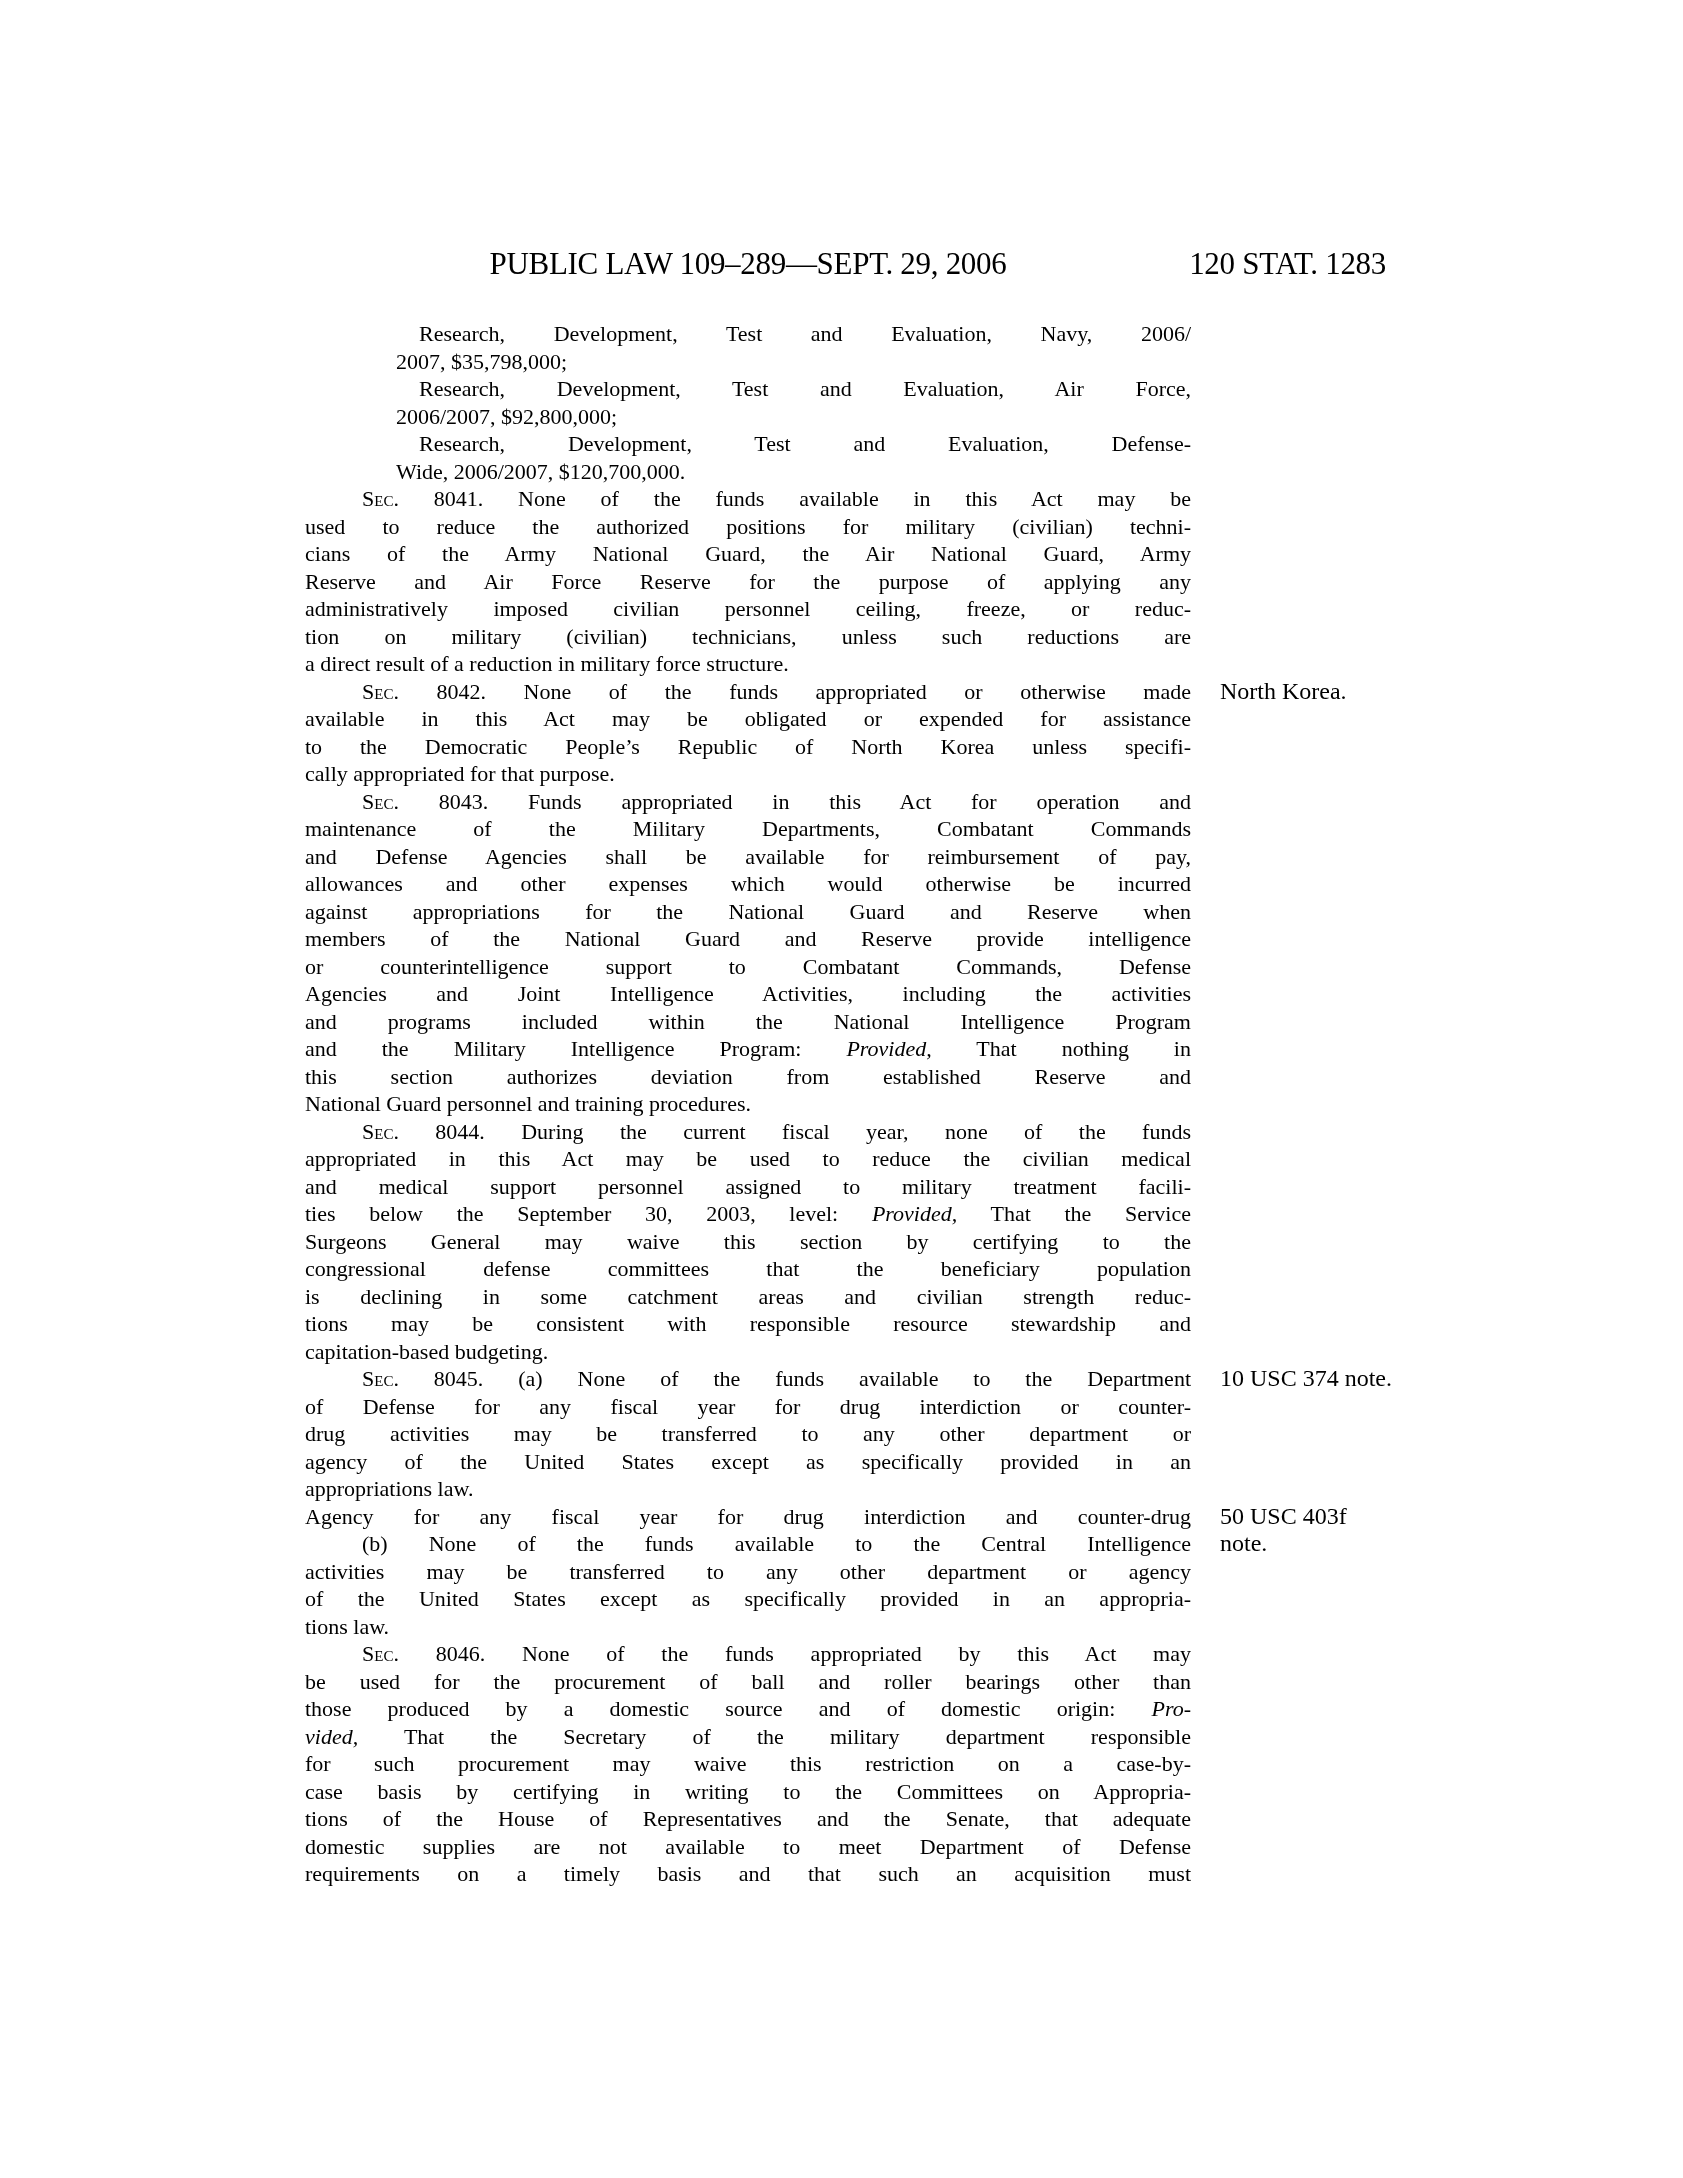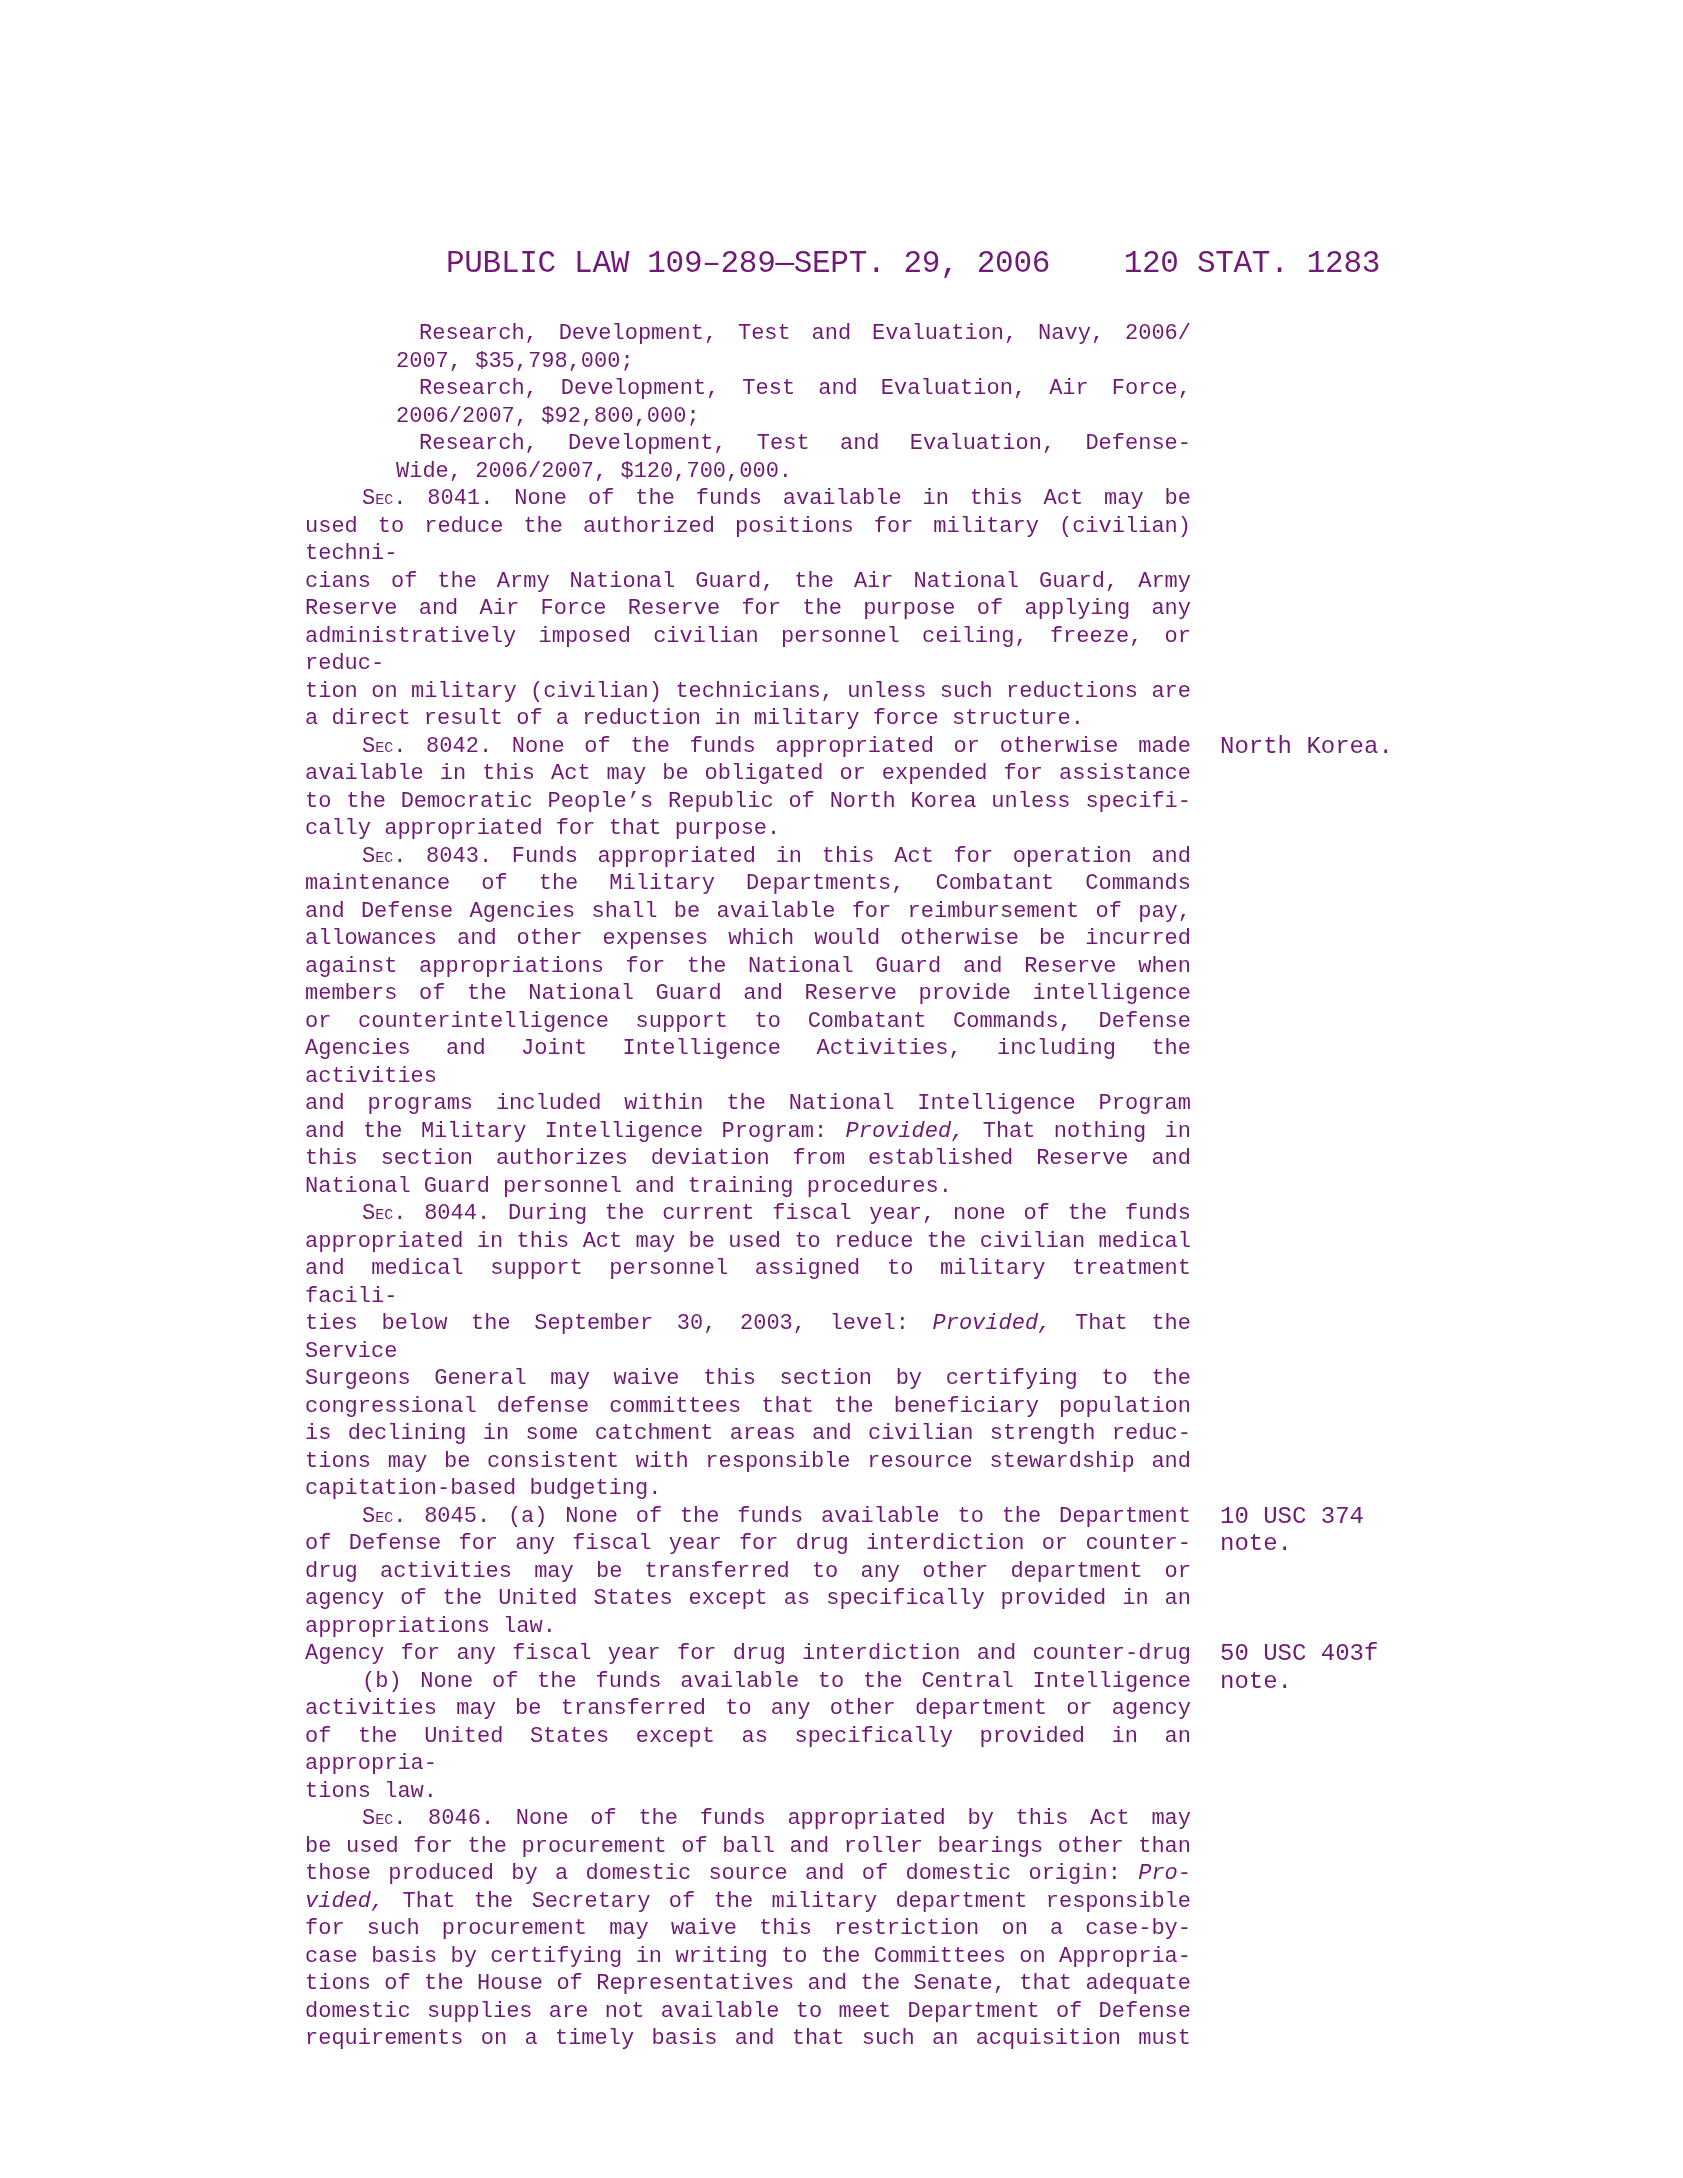--- a/index.html
+++ b/index.html
@@ -1,22 +1,22 @@
 <!DOCTYPE html>
 <html><head>
 <meta charset="utf-8">
 <style>
   html, body { margin: 0; padding: 0; background: #ffffff; }
   .page {
     position: relative;
     width: 1683px;
     height: 2178px;
     background: #ffffff;
-    color: #701a75;
-    font-family: Liberation Mono, monospace;
+    color: #000000;
+    font-family: Liberation Serif, serif;
     overflow: hidden;
   }
   .page-header {
     position: absolute;
     left: 305px;
     top: 246px;
     width: 1089px;
     height: 42px;
     font-size: 31px;
     letter-spacing: -0.3px;
@@ -24,21 +24,21 @@
   .header-law {
     position: absolute;
     left: 0;
     top: 0;
     width: 886px;
     text-align: center;
     white-space: nowrap;
   }
   .header-stat {
     position: absolute;
-    right: 14px;
+    right: 8px;
     top: 0;
     white-space: nowrap;
   }
   .text-column {
     position: absolute;
     left: 305px;
     top: 320px;
     width: 886px;
     font-size: 22px;
     line-height: 27.5px;

